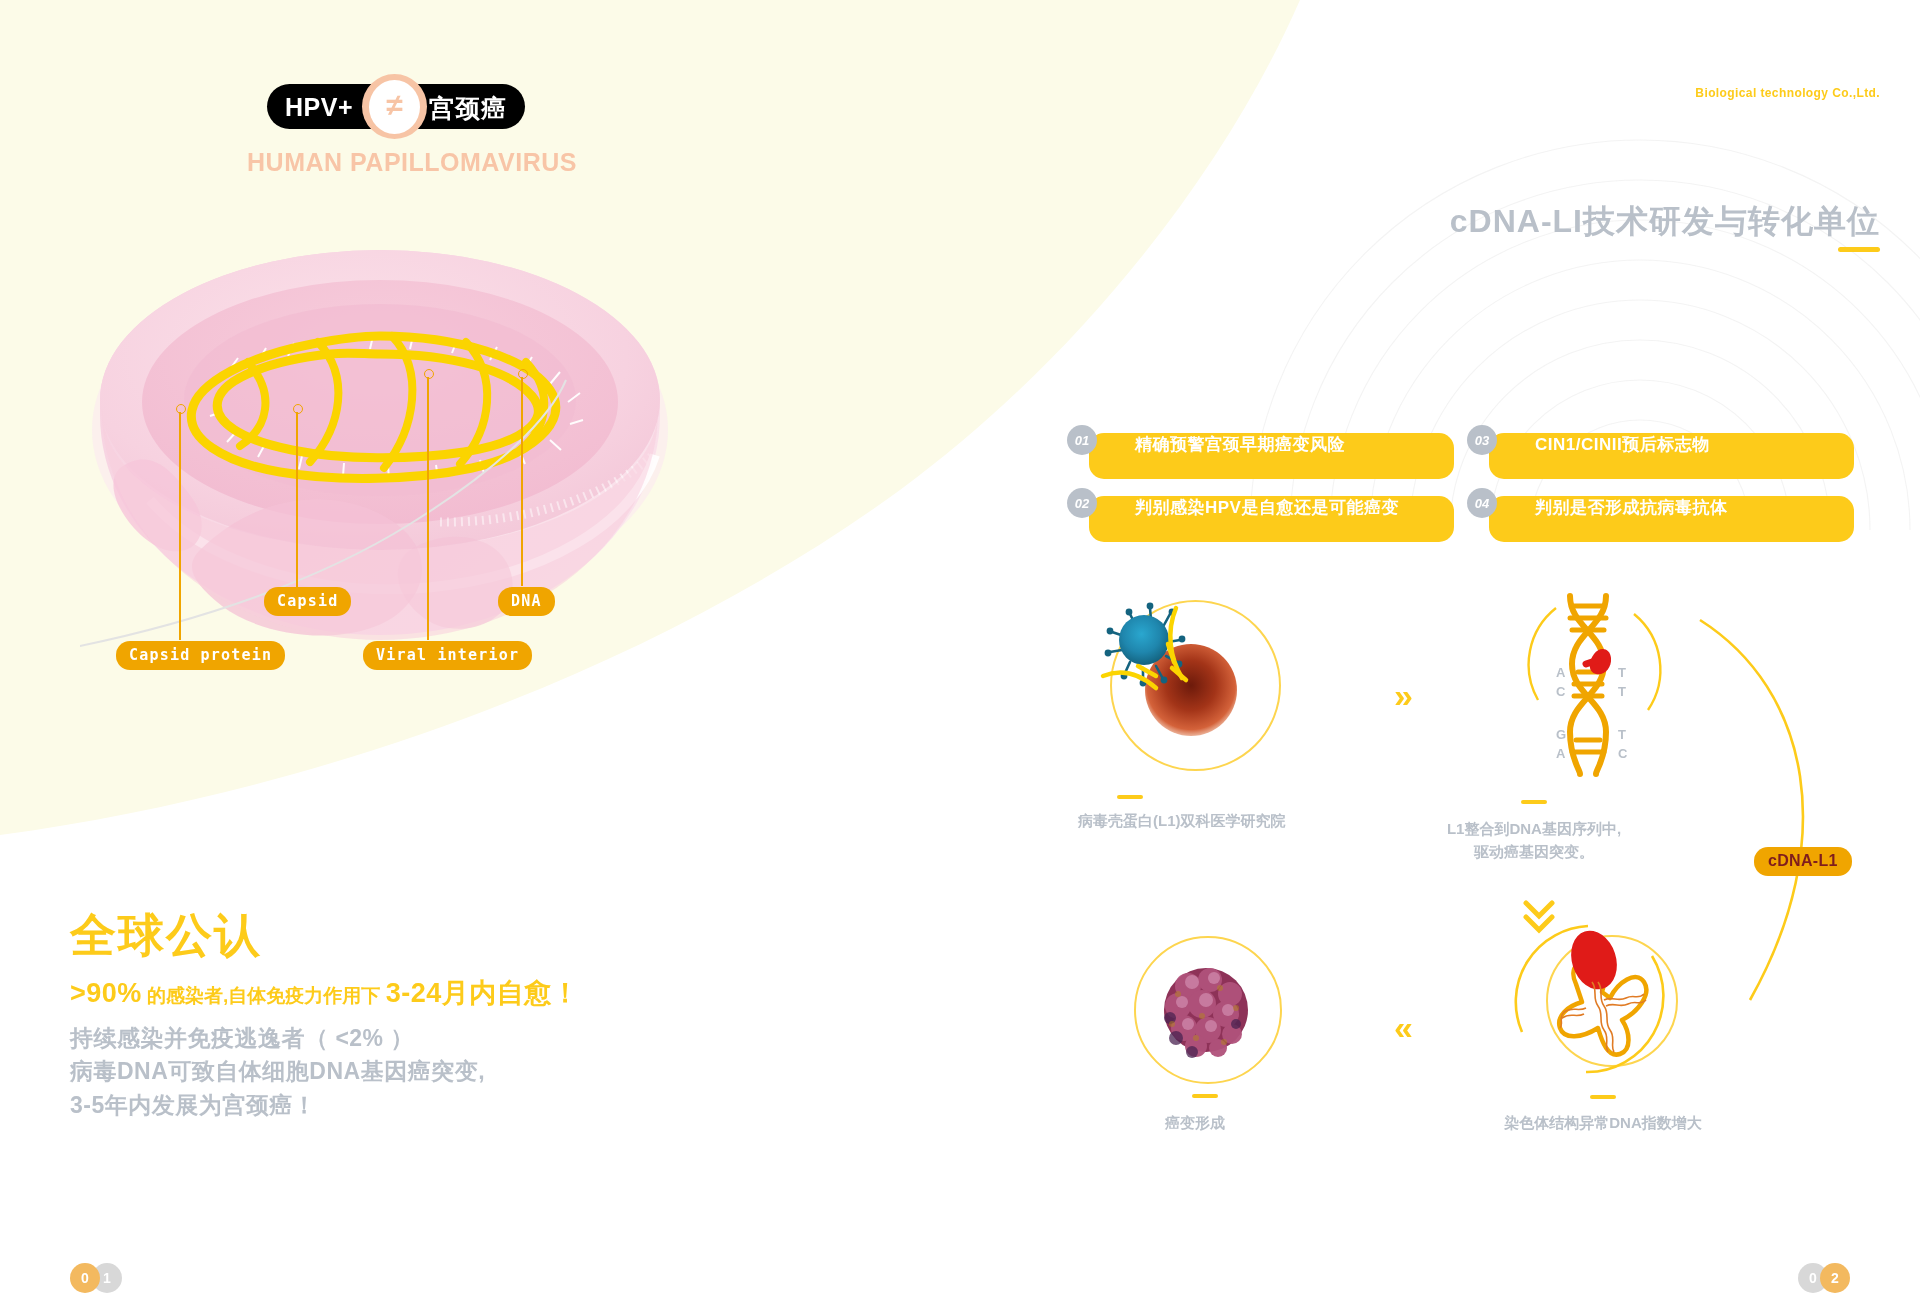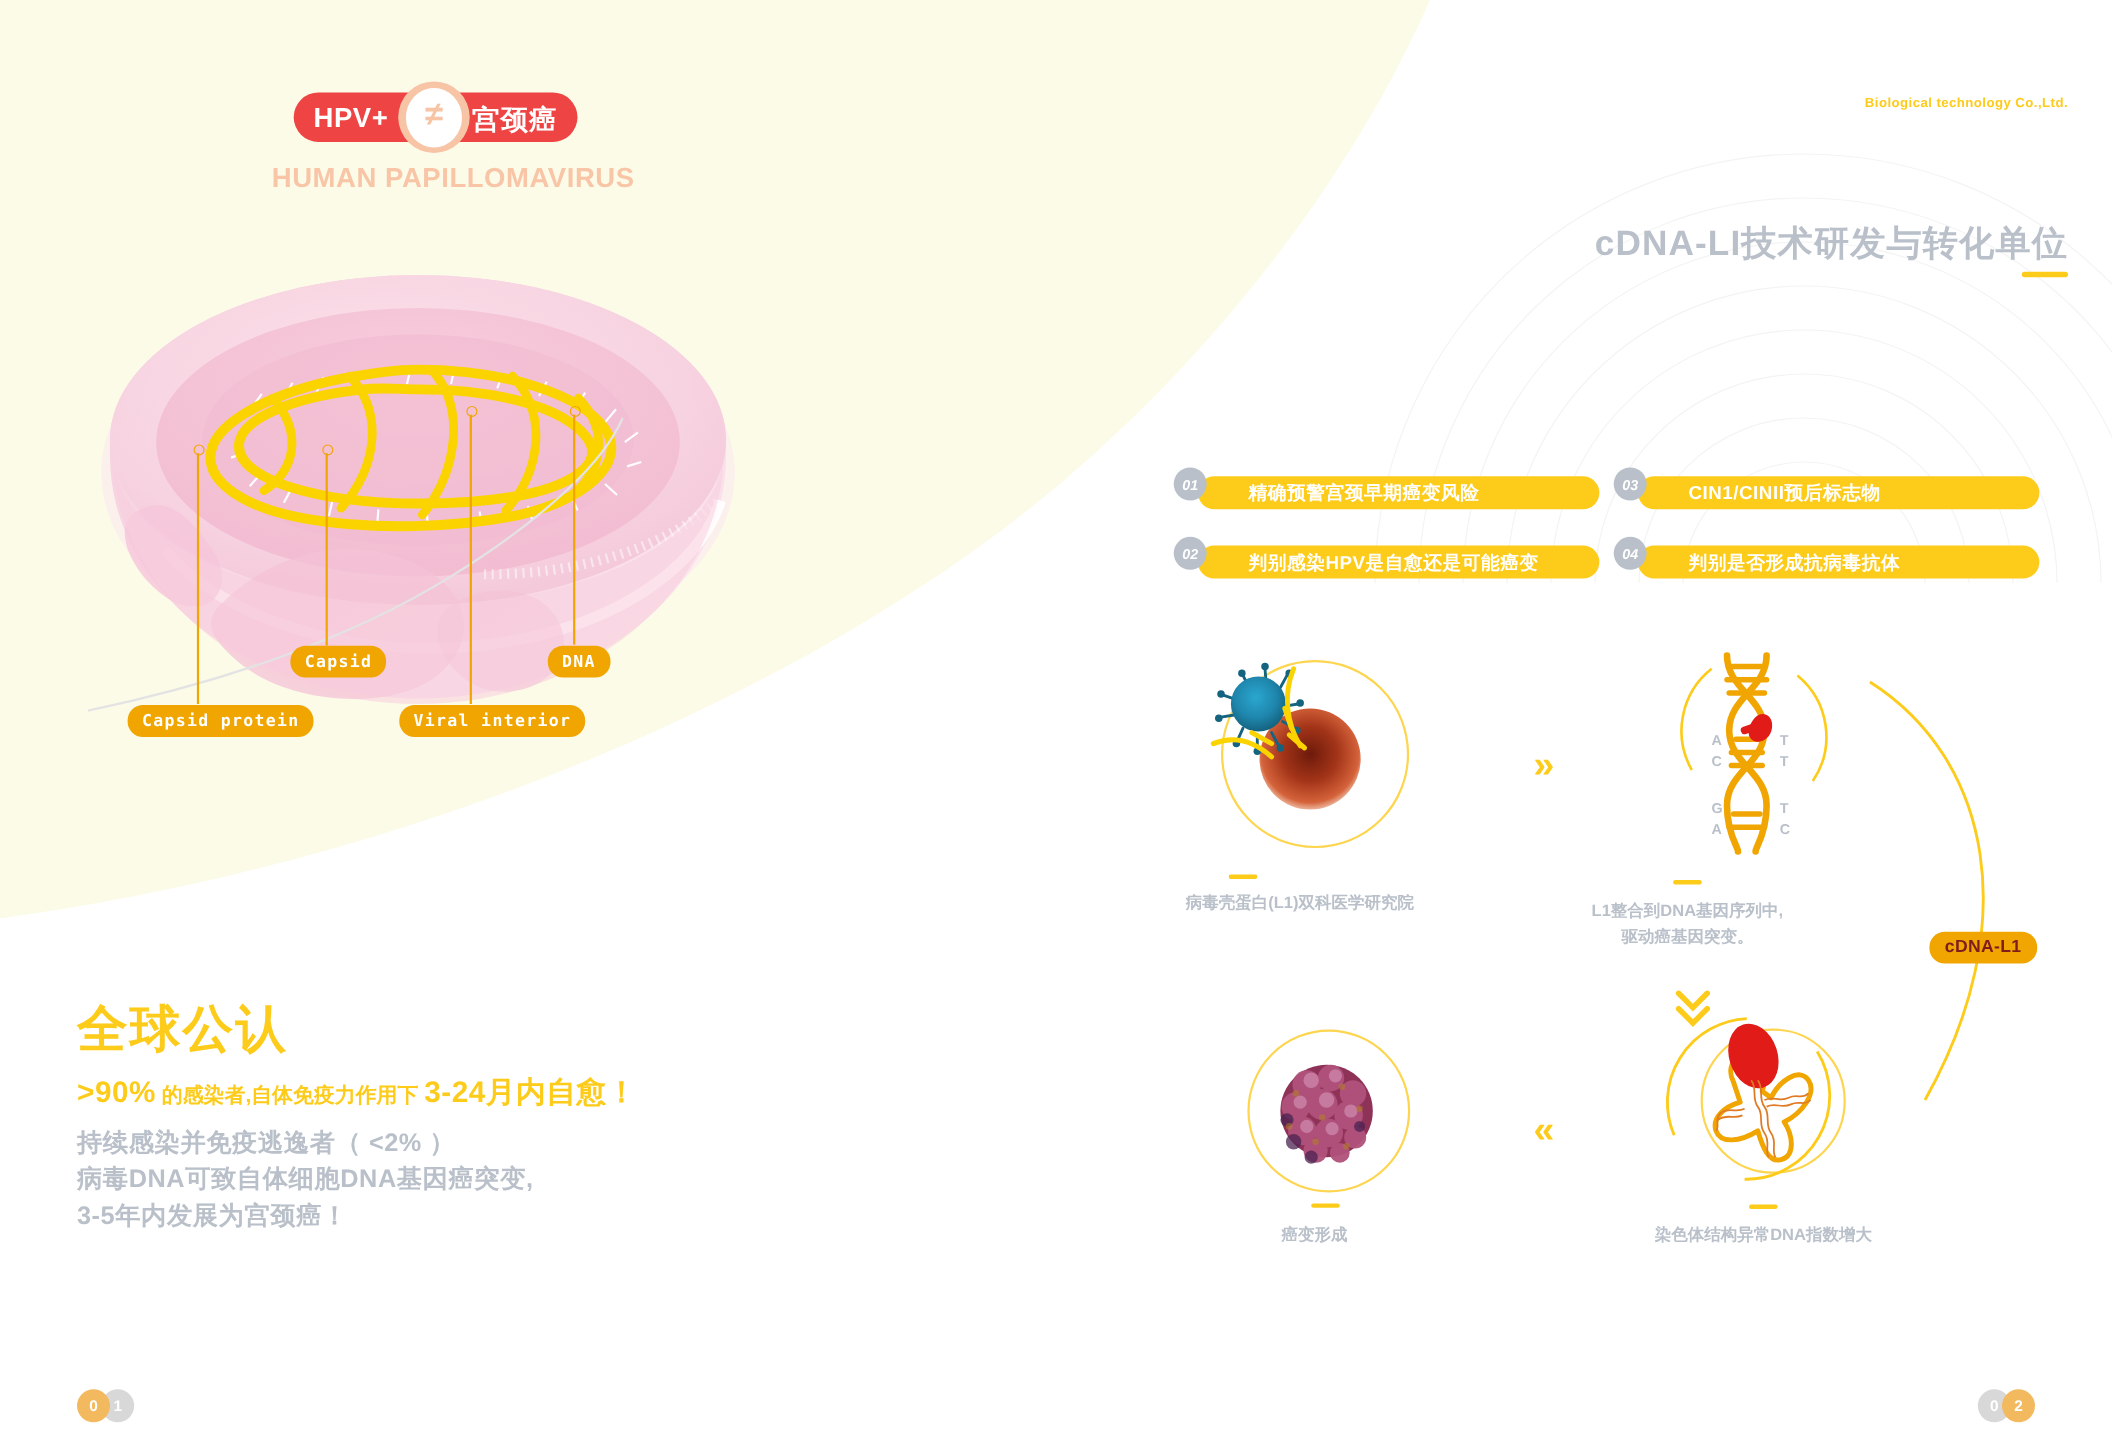--- a/index.html
+++ b/index.html
@@ -15,21 +15,21 @@
     clip-path:path("M0,0 L1300,0 C1230,160 1090,350 900,490 C660,665 330,790 0,835 Z");
   }
   .bg-white-right{position:absolute;right:0;top:0;width:700px;height:1303px;background:#fff;}
 
   
   .arcs{position:absolute;right:-60px;top:-230px;width:760px;height:760px;opacity:.5;}
 
   
   .hpv-badge{
     position:absolute;left:267px;top:84px;width:258px;height:45px;
-    background:#ef4444;border-radius:23px;text-decoration:underline;
+    background:#000000;border-radius:23px;text-decoration:underline;
   }
   .hpv-badge .hpv-text{
     position:absolute;left:18px;top:9px;color:#fff;font-size:25px;font-weight:700;letter-spacing:.5px;
   }
   .hpv-badge .hpv-cn{
     position:absolute;right:18px;top:8px;color:#fff;font-size:25px;font-weight:700;letter-spacing:1px;
   }
   .neq-circle{
     position:absolute;left:362px;top:74px;width:65px;height:65px;border-radius:50%;
     background:#f7c4a5;display:flex;align-items:center;justify-content:center;
@@ -84,22 +84,22 @@
   }
   .rule{position:absolute;right:40px;top:247px;width:42px;height:5px;background:#fdcb1a;border-radius:3px;}
   .inst-desc{
     position:absolute;right:40px;top:262px;width:620px;text-align:right;
     color:#b9c0c9;font-size:17px;font-weight:700;line-height:1.6;
   }
 
   
   .feat{position:absolute;height:30px;}
   .feat .bar{
-    position:absolute;left:22px;top:0;height:30px;background:#fdcb1a;border-radius:15px;
-    display:flex;align-items:center;
+    position:absolute;left:22px;top:0;height:46px;background:#fdcb1a;border-radius:15px;
+    display:flex;align-items:flex-start;
   }
   .feat .bar span{color:#fff;font-size:17px;font-weight:800;letter-spacing:.5px;padding-left:46px;white-space:nowrap;}
   .feat .num{
     position:absolute;left:0;top:-8px;width:30px;height:30px;border-radius:50%;
     background:#b9c0c9;color:#fff;font-size:13px;font-weight:800;
     display:flex;align-items:center;justify-content:center;font-style:italic;
   }
 
   
   .circ{

